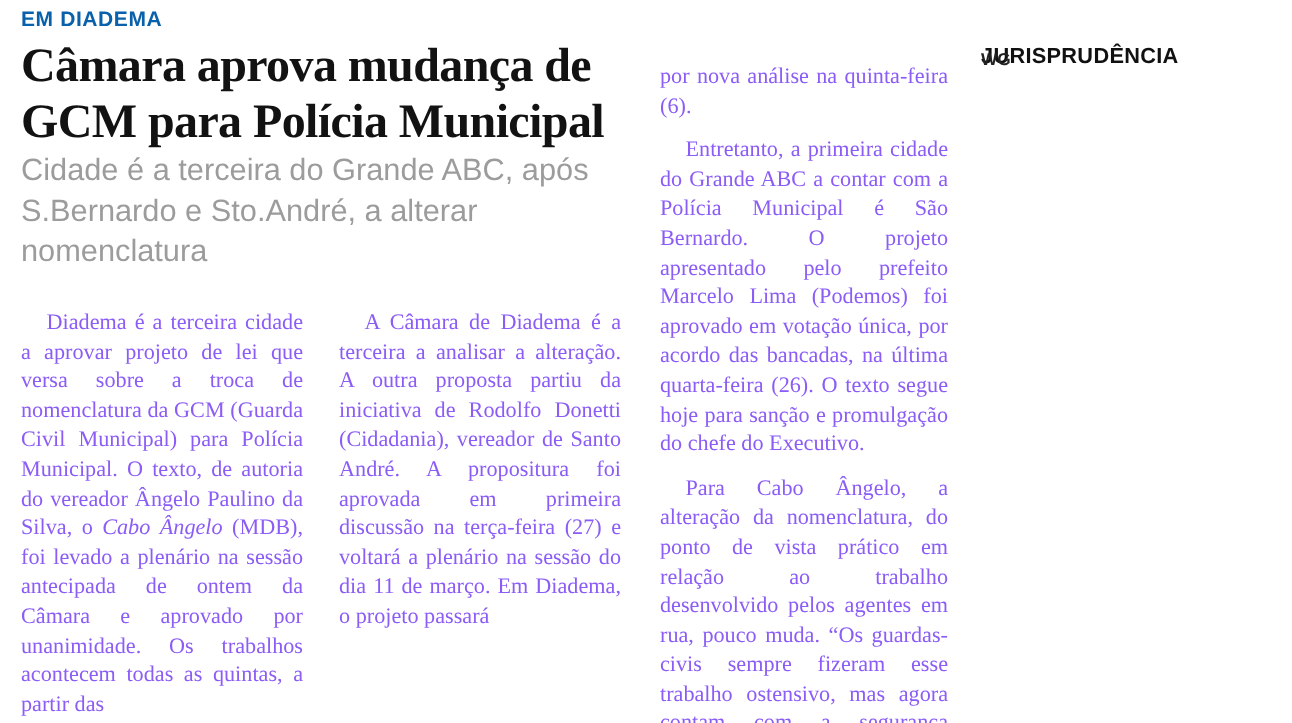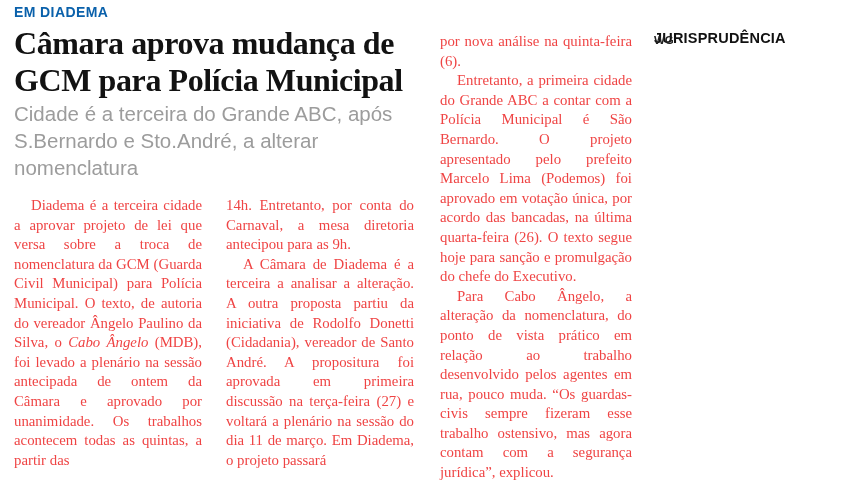--- a/index.html
+++ b/index.html
@@ -41,22 +41,23 @@
     color: var(--deck-gray, #9c9c9c);
     margin-top: 1px;
   }
   .cols2 { display: flex; margin-top: 15px; }
   .cols2 .bodycol { width: 188px; }
   .cols2 .bodycol + .bodycol { margin-left: 24px; }
   .body {
     font-size: 14.8px;
     line-height: 19.6px;
     text-align: justify;
-    color: #ef4444;
+    color: #8b5cf6;
     hyphens: auto;
+    margin-top: 10px;
     -webkit-hyphens: auto;
   }
   .indent { text-indent: 17px; }
   .side-title {
     font-family: "Liberation Sans", "DejaVu Sans", sans-serif;
     font-size: 14.5px;
     font-weight: bold;
     letter-spacing: 0.2px;
     color: #111111;
     margin-bottom: 7px;
@@ -81,21 +82,20 @@
 
     <div class="left-block">
       <h1 class="headline">Câmara aprova mudança de GCM para Polícia Municipal</h1>
       <p class="deck">Cidade é a terceira do Grande ABC, após S.Bernardo e Sto.André, a alterar nomenclatura</p>
 
       <div class="cols2">
         <div class="bodycol">
           <p class="body indent"><span>Diadema é a terceira cidade a aprovar projeto de lei que versa sobre a troca de nomenclatura da GCM (Guarda Civil Municipal) para Polícia Municipal. O texto, de autoria do vereador Ângelo Paulino da Silva, o </span><i>Cabo Ângelo</i><span> (MDB), foi levado a plenário na sessão antecipada de ontem da Câmara e aprovado por unanimidade. Os trabalhos acontecem todas as quintas, a partir das</span></p>
         </div>
         <div class="bodycol">
-          <p class="body">14h. Entretanto, por conta do Carnaval, a mesa diretoria antecipou para as 9h.</p>
           <p class="body indent">A Câmara de Diadema é a terceira a analisar a alteração. A outra proposta partiu da iniciativa de Rodolfo Donetti (Cidadania), vereador de Santo André. A propositura foi aprovada em primeira discussão na terça-feira (27) e voltará a plenário na sessão do dia 11 de março. Em Diadema, o projeto passará</p>
         </div>
       </div>
     </div>
 
     <div class="col3">
       <p class="body">por nova análise na quinta-feira (6).</p>
       <p class="body indent">Entretanto, a primeira cidade do Grande ABC a contar com a Polícia Municipal é São Bernardo. O projeto apresentado pelo prefeito Marcelo Lima (Podemos) foi aprovado em votação única, por acordo das bancadas, na última quarta-feira (26). O texto segue hoje para sanção e promulgação do chefe do Executivo.</p>
       <p class="body indent">Para Cabo Ângelo, a alteração da nomenclatura, do ponto de vista prático em relação ao trabalho desenvolvido pelos agentes em rua, pouco muda. “Os guardas-civis sempre fizeram esse trabalho ostensivo, mas agora contam com a segurança jurídica”, explicou.</p>
     </div>

